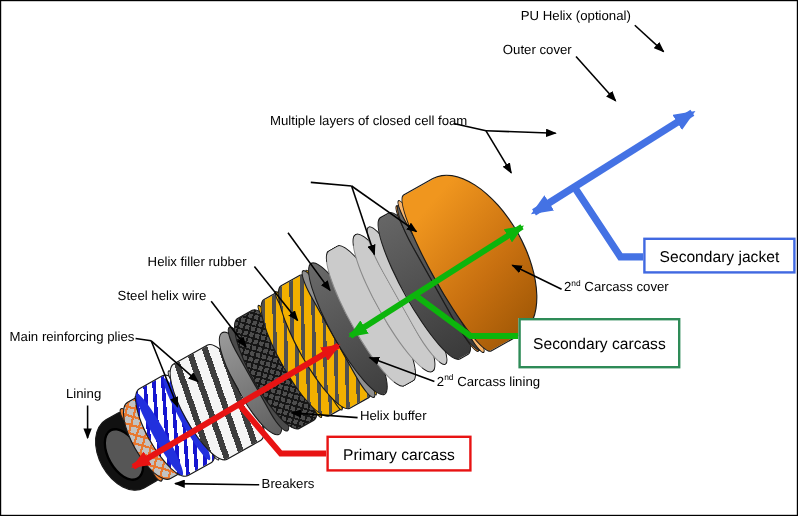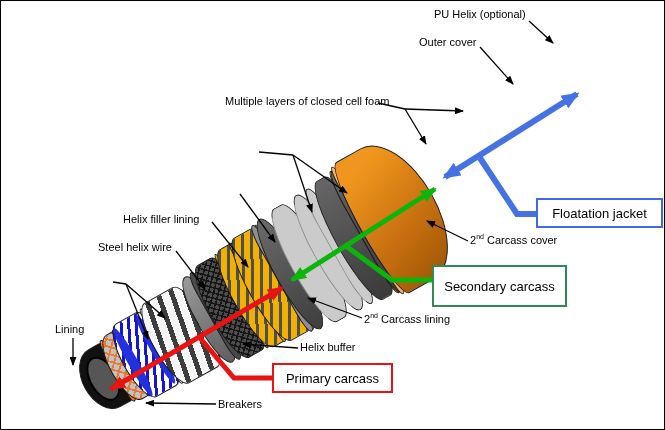--- a/index.html
+++ b/index.html
@@ -136,30 +136,31 @@
     <path d="M431,279 L391,279 L345,245" stroke="#0cb50c" stroke-width="5" fill="none"></path>
     <path d="M291,279 L434,188" stroke="#0cb50c" stroke-width="5" fill="none" marker-start="url(#mG)" marker-end="url(#mG)"></path>
 
     <path d="M535,213 L516,213 L479,157" stroke="#4472e4" stroke-width="6" fill="none"></path>
     <path d="M444,176 L576,93" stroke="#4472e4" stroke-width="6" fill="none" marker-start="url(#mBl)" marker-end="url(#mBl)"></path>
   </svg>
 
   <div class="lbl" style="left:433px;top:7px">PU Helix (optional)</div>
   <div class="lbl" style="left:418px;top:35px">Outer cover</div>
   <div class="lbl" style="left:224px;top:94px">Multiple layers of closed cell foam</div>
-  <div class="lbl" style="left:122px;top:212px">Helix filler lining</div>
+  <div class="lbl" style="left:122px;top:212px">Helix filler rubber</div>
   <div class="lbl" style="left:97px;top:240px">Steel helix wire</div>
+  <div class="lbl" style="left:7px;top:274px">Main reinforcing plies</div>
   <div class="lbl" style="left:54px;top:322px">Lining</div>
   <div class="lbl" style="left:299px;top:340px">Helix buffer</div>
   <div class="lbl" style="left:217px;top:397px">Breakers</div>
 
   <div class="lbl" style="left:363px;top:311px">
     <span>2</span><sup>nd</sup><span> Carcass lining</span>
   </div>
   <div class="lbl" style="left:469px;top:232px">
     <span>2</span><sup>nd</sup><span> Carcass cover</span>
   </div>
 
   <div class="cbox red" style="left:271px;top:362px;width:121px;height:30px">Primary carcass</div>
   <div class="cbox green" style="left:431px;top:264px;width:135px;height:42px">Secondary carcass</div>
-  <div class="cbox blue" style="left:535px;top:197px;width:127px;height:30px">Floatation jacket</div>
+  <div class="cbox blue" style="left:535px;top:197px;width:127px;height:30px">Secondary jacket</div>
 
 </div>
 
 </body></html>

